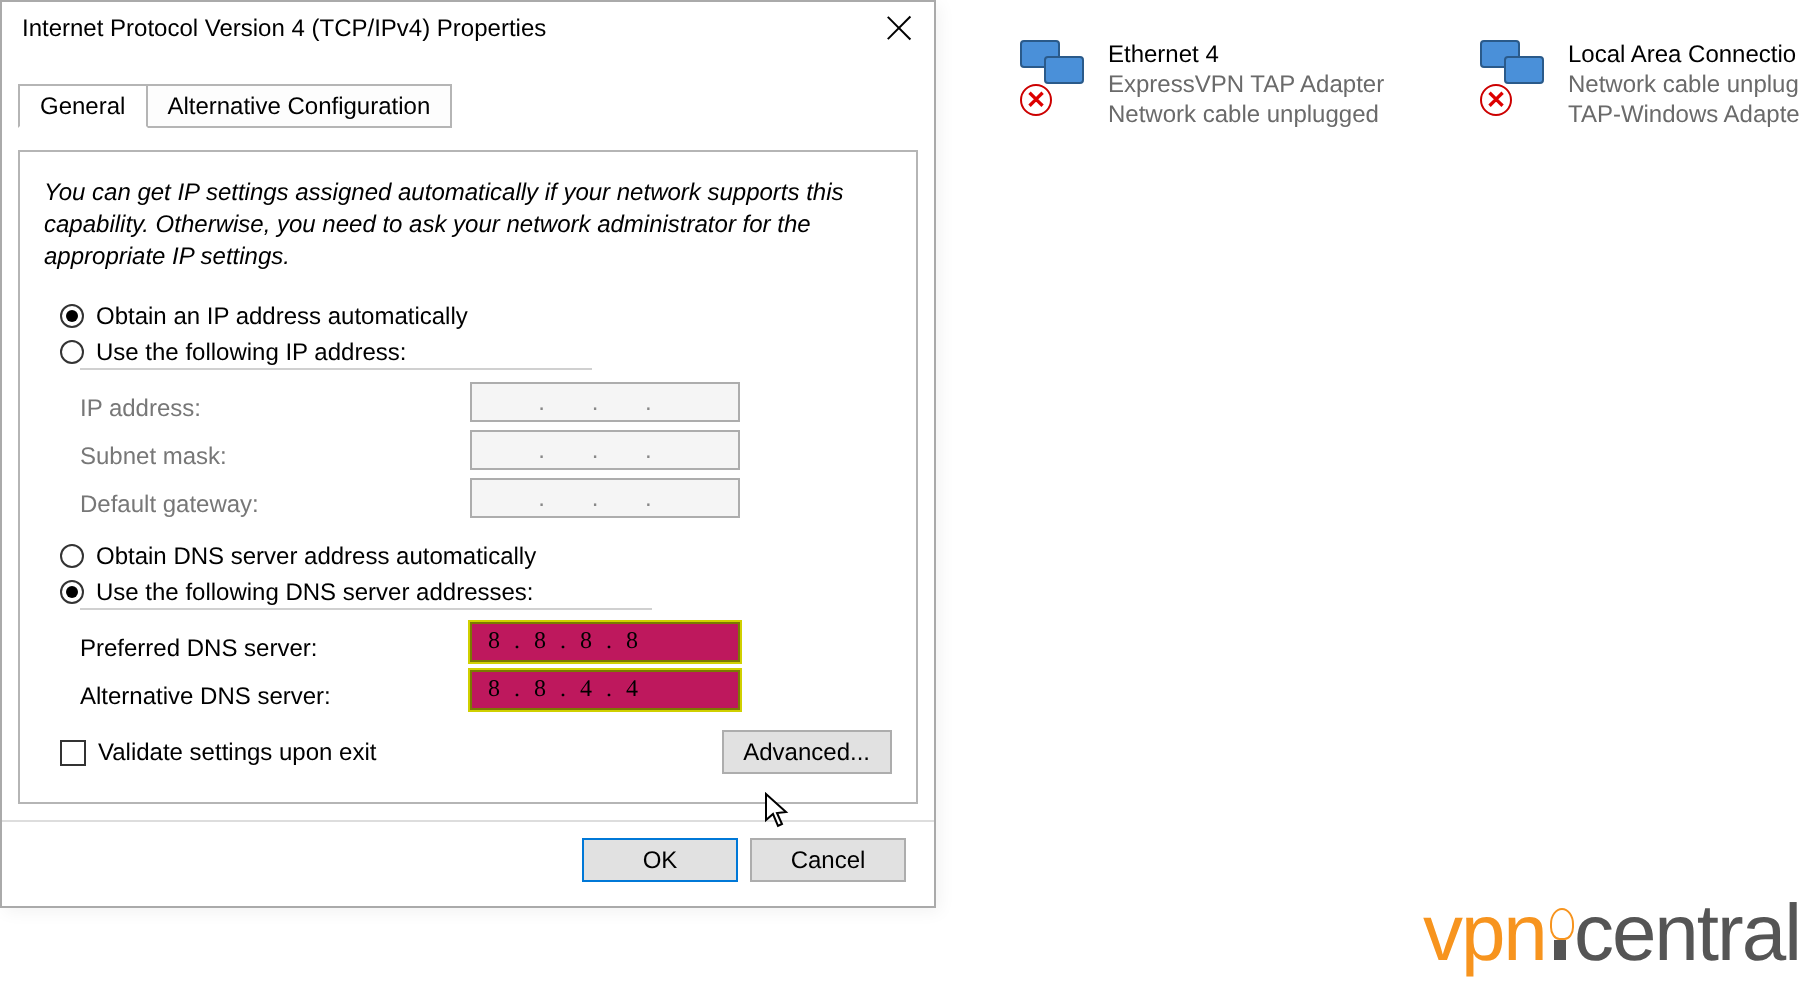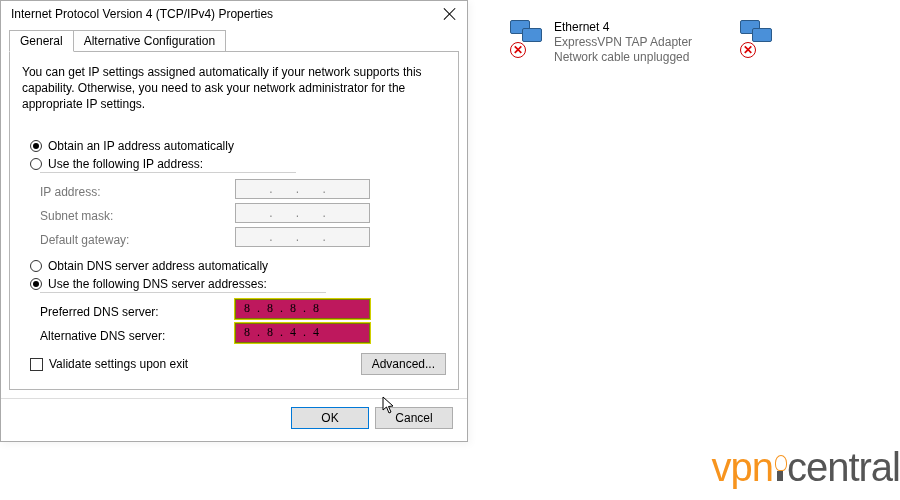--- a/index.html
+++ b/index.html
@@ -105,37 +105,37 @@
     width: 14px; height: 14px; position: relative; cursor: default;
   }
   .close-x::before, .close-x::after {
     content: ""; position: absolute; left: 6px; top: -1px;
     width: 1.3px; height: 16px; background: #000;
   }
   .close-x::before { transform: rotate(45deg); }
   .close-x::after  { transform: rotate(-45deg); }
 
   .tabs {
-    display: flex; margin: 0 8px; position: relative; top: 1px;
+    display: flex; margin: 12px 8px; position: relative; top: 1px;
   }
   .tab {
     padding: 3px 10px;
     border: 1px solid #b5b5b5;
     background: #fff;
     font-size: 12px;
     margin-right: -1px;
   }
   .tab.active { border-bottom: 1px solid #fff; z-index: 2; }
   .tab.inactive { background: #fdfdfd; }
   .tab-panel {
     margin: 0 8px 8px 8px;
     border: 1px solid #b5b5b5;
     padding: 12px 12px 14px 12px;
   }
-  .intro { color: #000; margin-bottom: 26px; line-height: 1.35; }
+  .intro { color: #000; margin-bottom: 14px; line-height: 1.35; font-style: italic; }
 
   .opt-row {
     display: flex; align-items: center; gap: 6px; margin: 4px 0 4px 8px;
   }
   .radio {
     width: 12px; height: 12px; border: 1px solid #333; border-radius: 50%;
     background: #fff; position: relative; flex-shrink: 0;
   }
   .radio.selected::after {
     content: ""; position: absolute; left: 2px; top: 2px;
@@ -230,20 +230,25 @@
       <span class="adapter-sub">Network cable unplugged</span>
     </div>
   </div>
 
   <div class="adapter a2">
     <div class="adapter-icon">
       <div class="monitor1"></div>
         <div class="monitor2"></div>
       <div class="x">✕</div>
     </div>
+    <div class="adapter-text">
+      <span class="adapter-name">Local Area Connectio</span>
+      <span class="adapter-sub">Network cable unplug</span>
+      <span class="adapter-sub">TAP-Windows Adapte</span>
+    </div>
   </div>
 
   <div class="watermark">
     <span class="orange">vpn</span><span class="bulb"></span><span class="thin">central</span>
   </div>
 </div>
 
 <div class="dialog">
   <div class="titlebar">
     <span class="titlebar-title">Internet Protocol Version 4 (TCP/IPv4) Properties</span>

